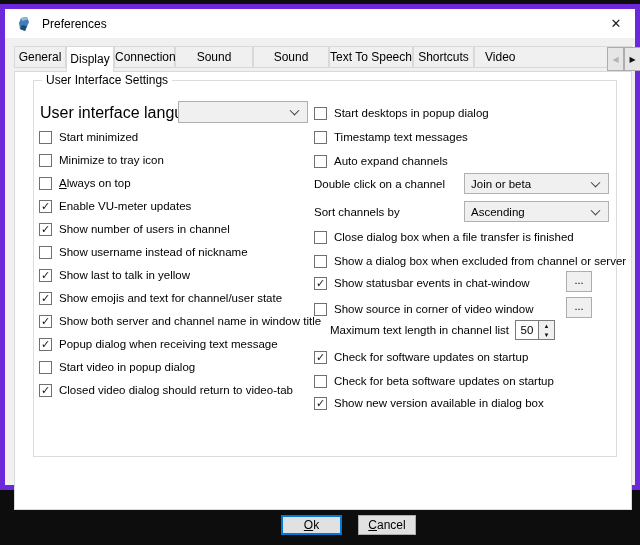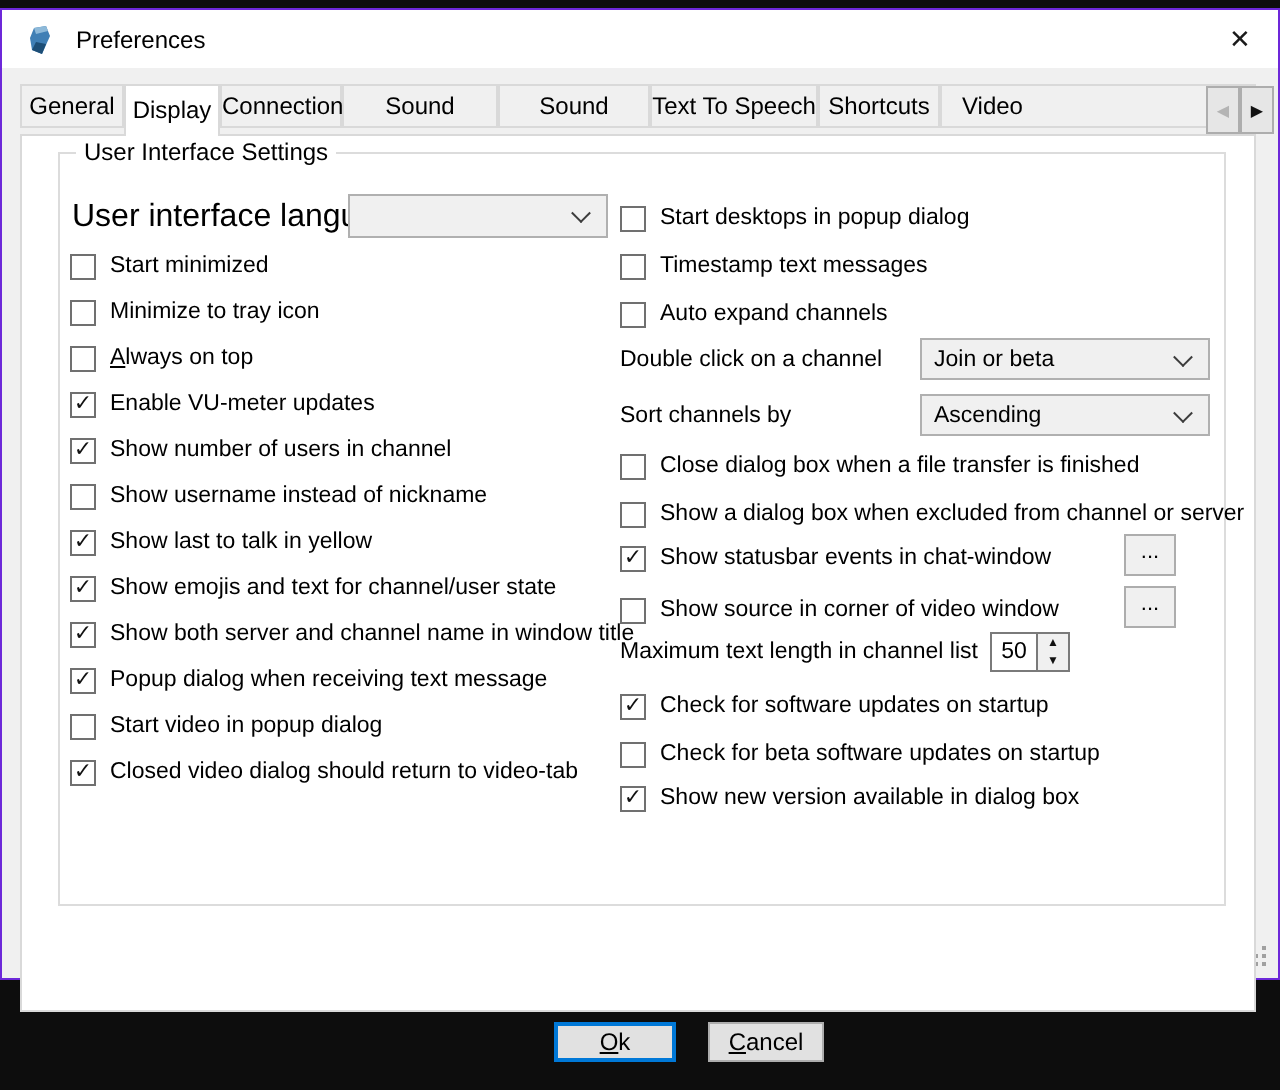--- a/index.html
+++ b/index.html
@@ -1,19 +1,19 @@
 <!DOCTYPE html>
 <html><head>
 <meta charset="utf-8">
 <style>
   html,body{margin:0;padding:0;}
   body{width:640px;height:545px;background:#0d0d0d;position:relative;overflow:hidden;
        font-family:"Liberation Sans",sans-serif;-webkit-font-smoothing:antialiased;}
   .window{position:absolute;left:0;top:4px;width:640px;height:486px;box-sizing:border-box;
-          background:#f0f0f0;border:1px solid #6d28d9;}
+          background:#f0f0f0;border:5px solid #6d28d9;}
   
   .titlebar{position:relative;height:29px;background:#ffffff;display:flex;align-items:center;padding-left:11px;}
   .title-text{margin-left:10px;font-size:12px;color:#000;}
   .close-btn{position:absolute;right:0;top:0;width:38px;height:29px;display:flex;align-items:center;
              justify-content:center;font-size:13px;color:#1a1a1a;cursor:pointer;}
   
   .tabbar{position:absolute;left:9px;top:37px;width:618px;height:26px;display:flex;
           overflow:hidden;z-index:2;}
   .tab{box-sizing:border-box;height:22px;line-height:20px;text-align:center;font-size:12px;color:#000;
        background:#f0f0f0;border:1px solid #d9d9d9;flex:none;}
@@ -40,21 +40,21 @@
         border-bottom:1px solid #3c3c3c;transform:translateY(-70%) rotate(45deg);}
   #lang-combo{left:144px;top:20px;width:130px;height:22px;}
   .lang-label{position:absolute;left:6px;top:23px;font-size:16px;}
   .combo-row{position:absolute;left:280px;width:296px;height:21px;display:flex;align-items:center;
              font-size:11.5px;white-space:nowrap;}
   .combo-row .combo{right:1px;top:0;width:145px;height:21px;}
   
   .dots-btn{position:absolute;left:532px;width:26px;height:21px;box-sizing:border-box;background:#f0f0f0;
             border:1px solid #adadad;font-size:11px;line-height:16px;text-align:center;color:#000;cursor:pointer;}
   
-  .spin-row{position:absolute;left:280px;top:239px;height:20px;display:flex;align-items:center;
+  .spin-row{position:absolute;left:296px;top:239px;height:20px;display:flex;align-items:center;
             font-size:11.5px;white-space:nowrap;}
   .spin-field{box-sizing:border-box;width:24px;height:20px;border:1px solid #7a7a7a;background:#fff;
               margin-left:6px;display:flex;align-items:center;justify-content:center;font-size:11.5px;}
   .spinner{box-sizing:border-box;width:16px;height:20px;border:1px solid #7a7a7a;border-left:none;background:#f0f0f0;
            display:flex;flex-direction:column;}
   .spinner div{flex:1;display:flex;align-items:center;justify-content:center;font-size:6px;color:#111;cursor:pointer;}
   
   .btn{position:absolute;box-sizing:border-box;height:20px;background:#e1e1e1;font-size:12px;color:#000;
        display:flex;align-items:center;justify-content:center;cursor:pointer;}
   #ok-btn{left:276px;top:506px;width:61px;border:2px solid #0078d7;}

